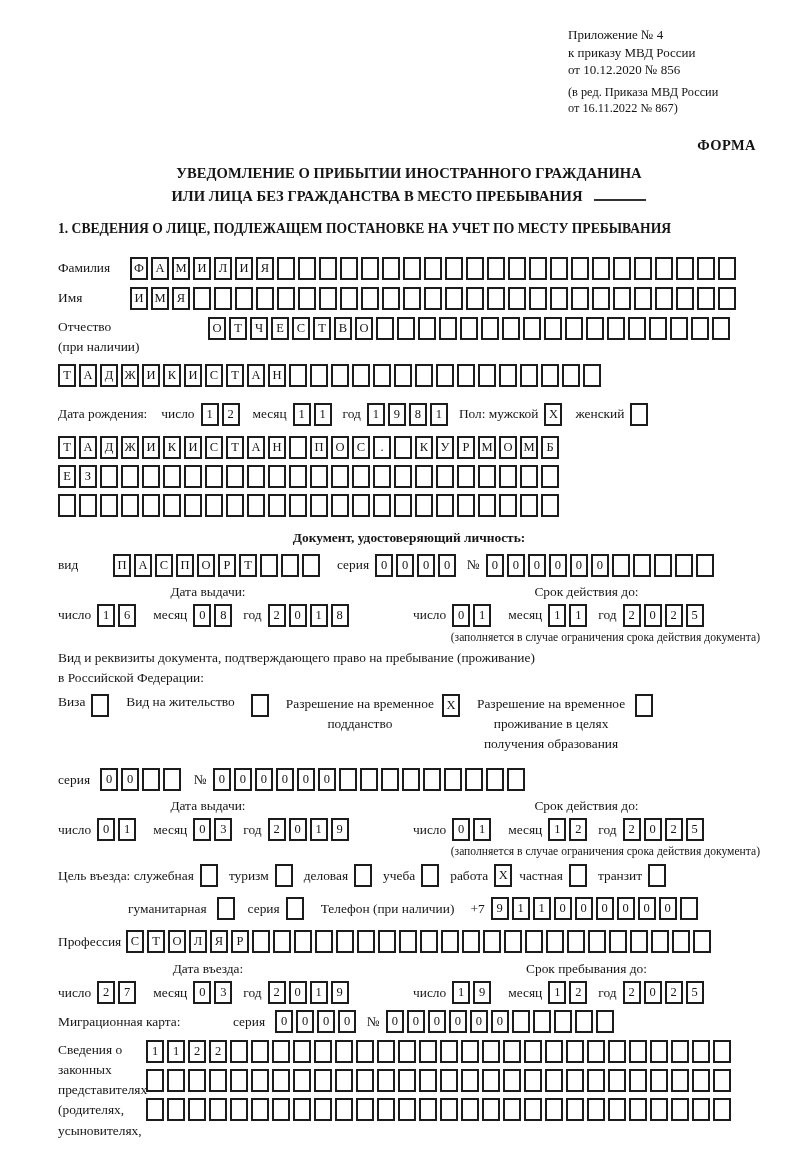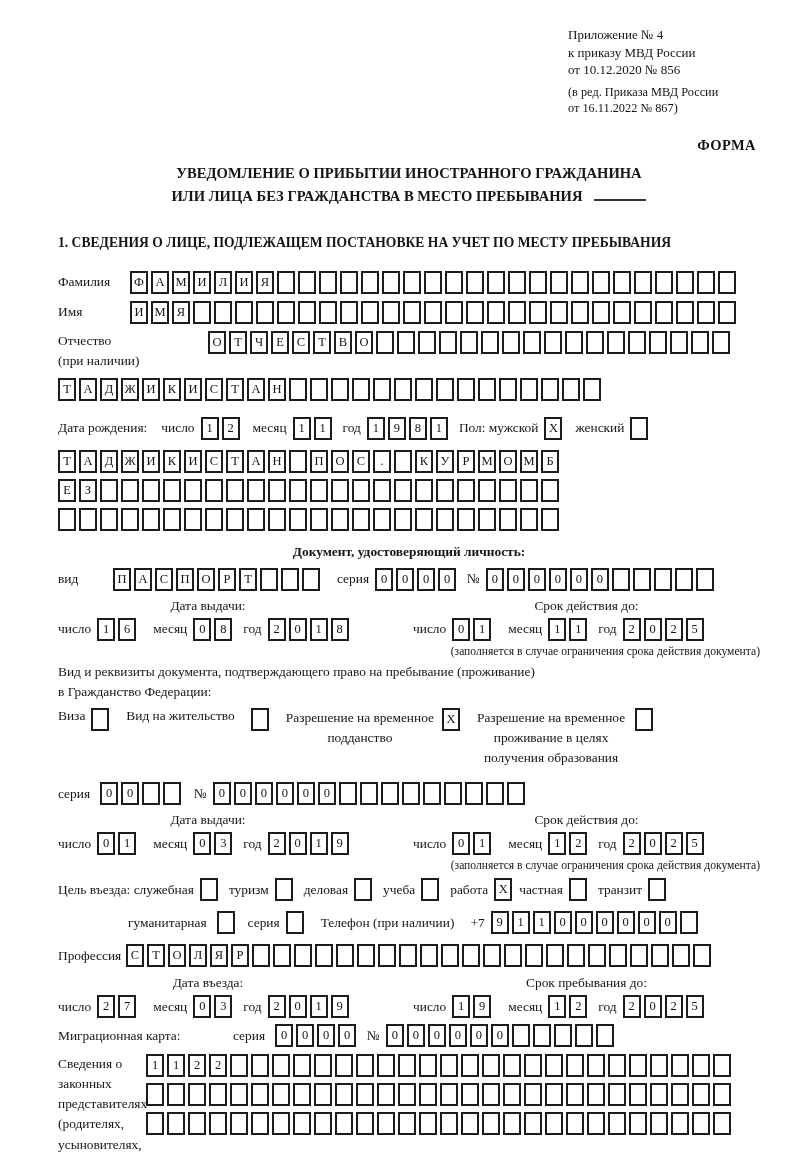--- a/index.html
+++ b/index.html
@@ -8,21 +8,21 @@
 
   
   .annex { margin-left:auto; width:192px; font-size:13px; line-height:1.35; }
   .annex div { white-space:nowrap; }
   .annex .ed { font-size:12.3px; margin-top:5px; }
   .form-label { text-align:right; font-weight:bold; font-size:14.5px; margin:20px 4px 6px 0; letter-spacing:.4px; }
 
   .title { text-align:center; font-weight:bold; font-size:14.6px; line-height:1.6; margin-top:8px; }
   .blank-line { display:inline-block; width:52px; border-bottom:2px solid #333; height:.85em; margin-left:12px; }
 
-  .sec-heading { font-weight:bold; font-size:13.6px; margin:26px 0 20px 0; }
+  .sec-heading { font-weight:bold; font-size:13.6px; margin:12px 0 20px 0; }
 
   
   .row { display:flex; align-items:flex-start; margin-bottom:7px; }
   .vcenter { align-items:center; }
   .lbl { font-size:13.4px; line-height:1.5; flex:none; }
   .w72 { width:72px; } .w150 { width:150px; } .w124 { width:124px; }
   .w106 { width:106px; } .w88 { width:88px; } .w55 { width:55px; } .w175 { width:175px; }
 
   .cells { display:flex; flex-wrap:nowrap; flex:none; }
   .cell { flex:none; box-sizing:content-box; width:14px; height:19px; border:2px solid #1c1c1c;
@@ -400,21 +400,21 @@
             <span class="cell">0</span>
             <span class="cell">2</span>
             <span class="cell">5</span>
           </span>
       </div>
       <div class="dnote">(заполняется в случае ограничения срока действия документа)</div>
     </div>
   </div>
 
   <div class="text-line">Вид и реквизиты документа, подтверждающего право на пребывание (проживание)</div>
-  <div class="text-line">в Гражданство Федерации:</div>
+  <div class="text-line">в Российской Федерации:</div>
 
   <div class="cbrow">
     <span class="dlbl">Виза</span>
     <span class="cells">
         <span class="cell"></span>
       </span>
     <span class="dlbl ml14">Вид на жительство</span>
     <span class="cells ml10">
         <span class="cell"></span>
       </span>

